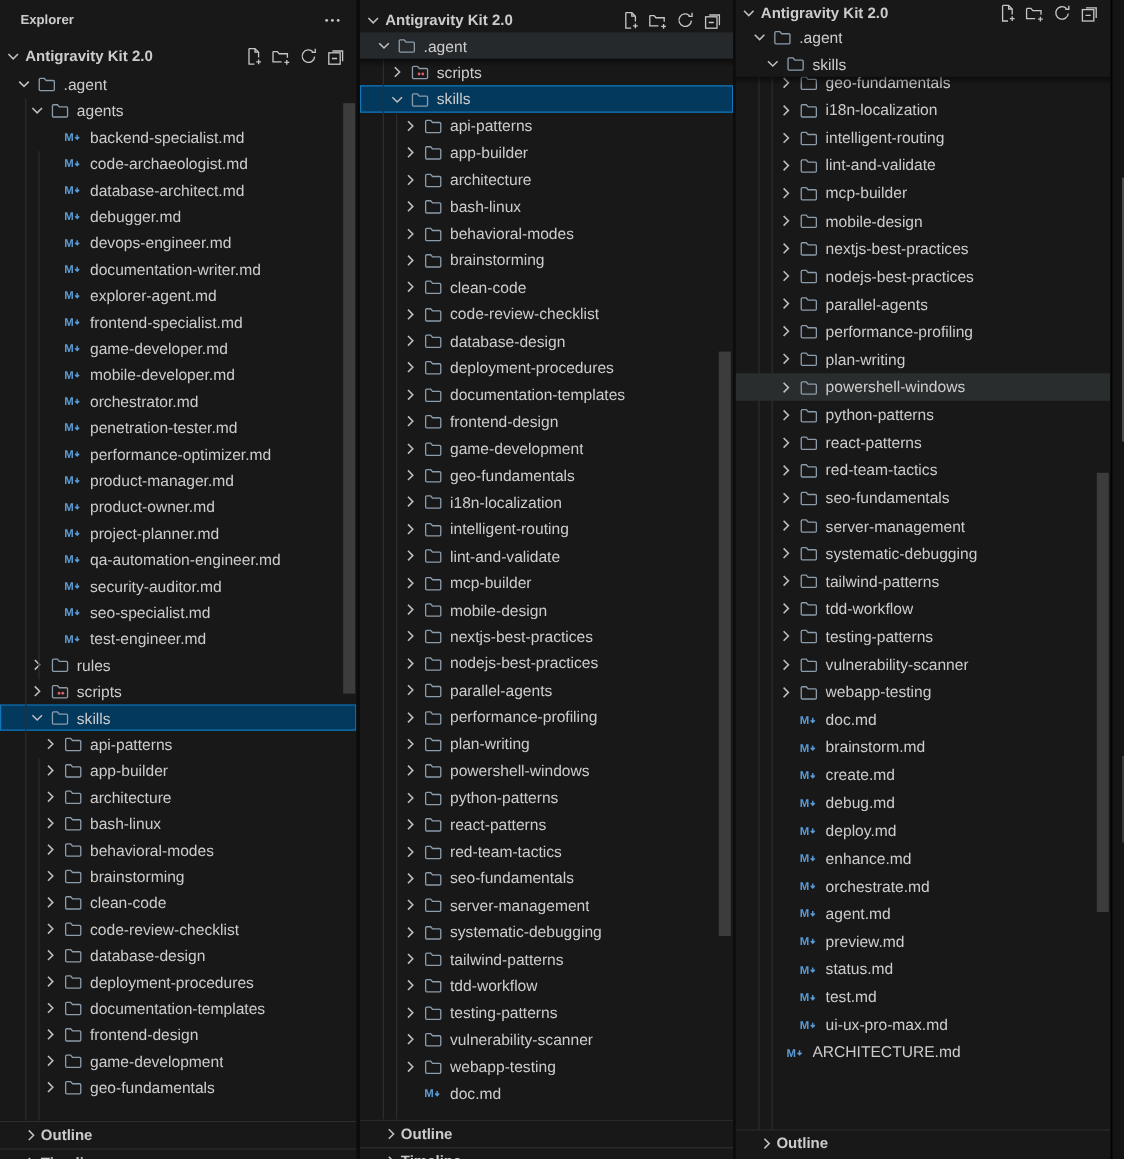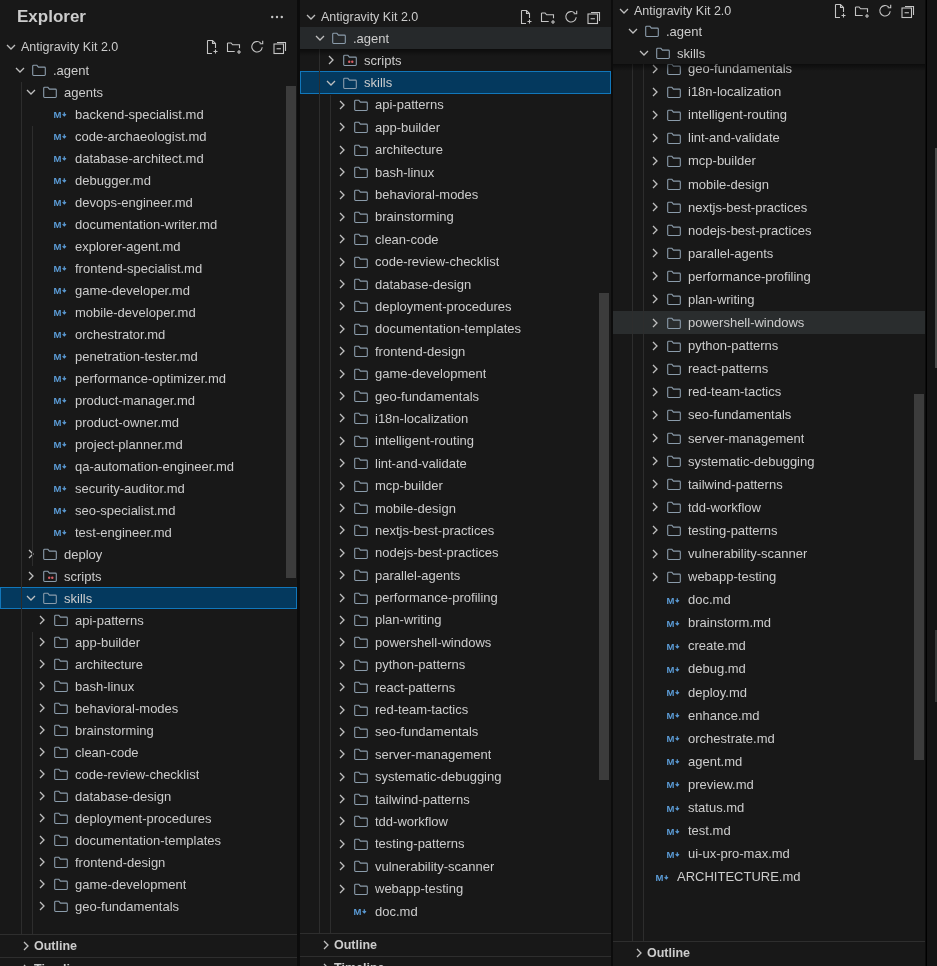--- a/index.html
+++ b/index.html
@@ -9,25 +9,25 @@
     font-family:"Liberation Sans",sans-serif;
     -webkit-font-smoothing:antialiased;
   }
   .panel{position:absolute;top:0;height:966px;background:#181818;overflow:hidden;}
   #p-left{left:0;width:297px;}
   #p-middle{left:300px;width:311px;}
   #p-right{left:613px;width:312px;}
   #edge-strip{position:absolute;left:926px;top:0;width:11px;height:966px;background:#141414;border-left:1px solid #000;}
   .edge-thumb{position:absolute;width:3px;background:#4a4a4a;}
 
-  .pane-header{height:34px;display:flex;align-items:center;padding:0 12px 0 17px;font-size:17px;font-weight:700;}
+  .pane-header{height:34px;display:flex;align-items:center;padding:0 12px 0 17px;font-size:11px;font-weight:700;}
   .pane-title{flex:1;}
   .more{width:16px;height:16px;cursor:pointer;}
 
-  .section-header{display:flex;align-items:center;font-weight:400;font-size:12.5px;height:25px;padding:0 6px 0 3px;box-sizing:border-box;}
+  .section-header{display:flex;align-items:center;font-weight:700;font-size:12.5px;height:25px;padding:0 6px 0 3px;box-sizing:border-box;}
   #p-middle .section-header{height:28px;padding-top:6px;}
   #p-right .section-header{height:20px;padding-top:2px;}
   .shev{width:16px;height:16px;flex:none;}
   .section-title{flex:1;white-space:nowrap;overflow:hidden;margin-left:2px;}
   .toolbar{display:flex;gap:7px;align-items:center;margin-right:3px;}
   .tbtn{width:16px;height:16px;cursor:pointer;flex:none;}
 
   .tree{position:absolute;left:0;right:0;overflow:hidden;z-index:1;}
   #p-left   .tree{top:59px;bottom:32px;--rh:22px;}
   #p-middle .tree{top:49px;bottom:33px;--rh:22.4px;}
@@ -327,21 +327,21 @@
         <span class="twisty">
           <svg viewBox="0 0 16 16">
             <path d="M6 4l4 4-4 4" fill="none" stroke="#bfbfbf" stroke-width="1.3"></path>
           </svg>
         </span>
         <span class="ticon">
           <svg viewBox="0 0 16 16">
             <path d="M1.7 4.2c0-.5.4-.9.9-.9h3.3l1.5 1.8h6c.5 0 .9.4.9.9v6.6c0 .5-.4.9-.9.9H2.6c-.5 0-.9-.4-.9-.9z" fill="none" stroke="#8b9cab" stroke-width="1.1"></path>
           </svg>
         </span>
-        <span class="lbl">deploy</span>
+        <span class="lbl">rules</span>
       </div>
       <div class="trow" style="padding-left: 23px;">
         <span class="twisty">
           <svg viewBox="0 0 16 16">
             <path d="M6 4l4 4-4 4" fill="none" stroke="#bfbfbf" stroke-width="1.3"></path>
           </svg>
         </span>
         <span class="ticon">
           <svg viewBox="0 0 16 16">
             <path d="M1.7 4.2c0-.5.4-.9.9-.9h3.3l1.5 1.8h6c.5 0 .9.4.9.9v6.6c0 .5-.4.9-.9.9H2.6c-.5 0-.9-.4-.9-.9z" fill="none" stroke="#8b9cab" stroke-width="1.1"></path>

